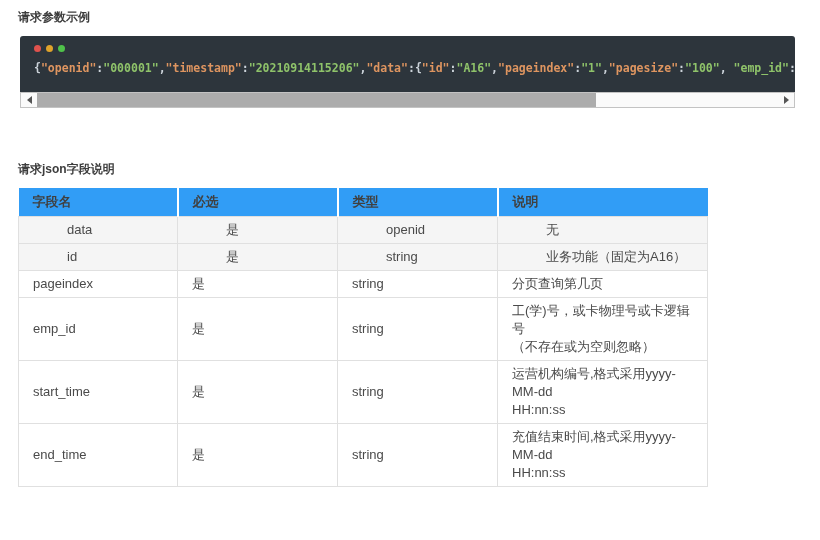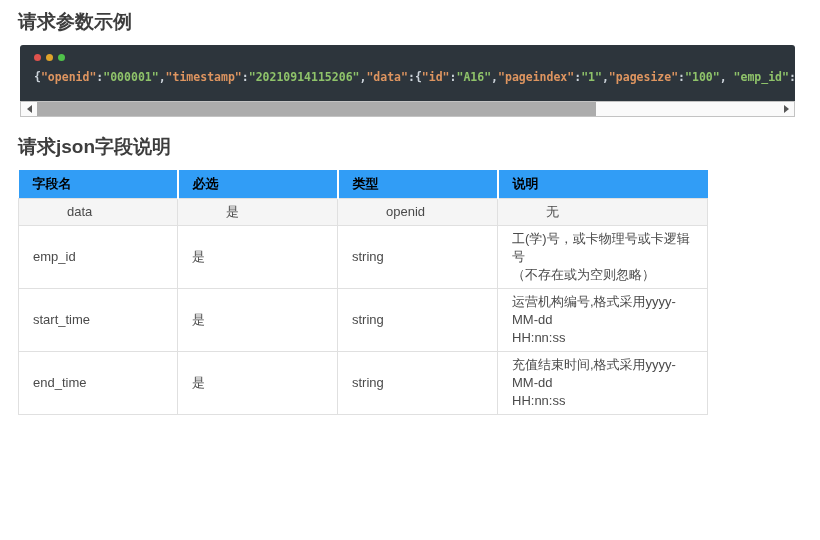--- a/index.html
+++ b/index.html
@@ -7,25 +7,25 @@
     width: 820px; height: 540px;
     background: #ffffff;
     font-family: "Liberation Sans", sans-serif;
     overflow: hidden;
   }
   .page { position: relative; width: 820px; height: 540px; }
 
   .section-title {
     margin: 0;
     padding: 9px 0 0 18px;
-    font-size: 19px;
+    font-size: 12px;
     font-weight: bold;
     color: #3d3d3d;
   }
-  .section-title.second { padding-top: 17px; }
+  .section-title.second { padding-top: 17px; margin-top: 36px; }
 
   
   .code-window {
     margin: 10px 0 0 20px;
     width: 775px;
     height: 56px;
     background: #2d353c;
     border-radius: 3px 3px 0 0;
     box-sizing: border-box;
     padding: 9px 0 0 14px;
@@ -91,21 +91,21 @@
     table-layout: fixed;
     width: 689px;
     font-size: 13px;
   }
   table.fields col.c1 { width: 159px; }
   table.fields col.c2 { width: 160px; }
   table.fields col.c3 { width: 160px; }
   table.fields col.c4 { width: 210px; }
   table.fields th {
     background: #319df6;
-    color: #000000;
+    color: #404040;
     font-weight: bold;
     text-align: left;
     padding: 5px 0 5px 14px;
     height: 17px;
     border-left: 2px solid #ffffff;
   }
   table.fields th:first-child { border-left: none; }
   table.fields td {
     border: 1px solid #e0e0e0;
     color: #4a4a4a;
@@ -162,20 +162,32 @@
         <th>说明</th>
       </tr>
     </thead>
     <tbody>
         <tr class="shaded">
           <td>data</td>
           <td>是</td>
           <td>openid</td>
           <td>无</td>
         </tr>
+        <tr class="shaded">
+          <td>id</td>
+          <td>是</td>
+          <td>string</td>
+          <td>业务功能（固定为A16）</td>
+        </tr>
+        <tr>
+          <td>pageindex</td>
+          <td>是</td>
+          <td>string</td>
+          <td>分页查询第几页</td>
+        </tr>
         <tr>
           <td>emp_id</td>
           <td>是</td>
           <td>string</td>
           <td>工(学)号，或卡物理号或卡逻辑号
 （不存在或为空则忽略）</td>
         </tr>
         <tr>
           <td>start_time</td>
           <td>是</td>

